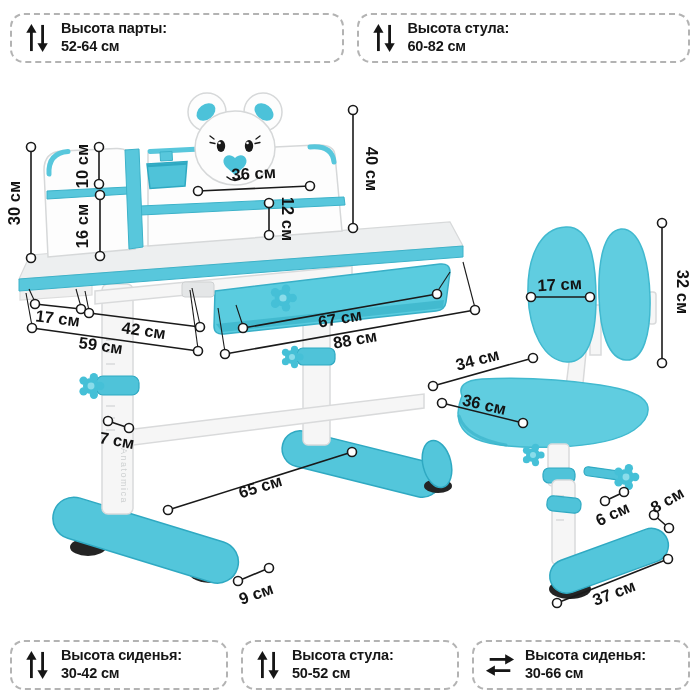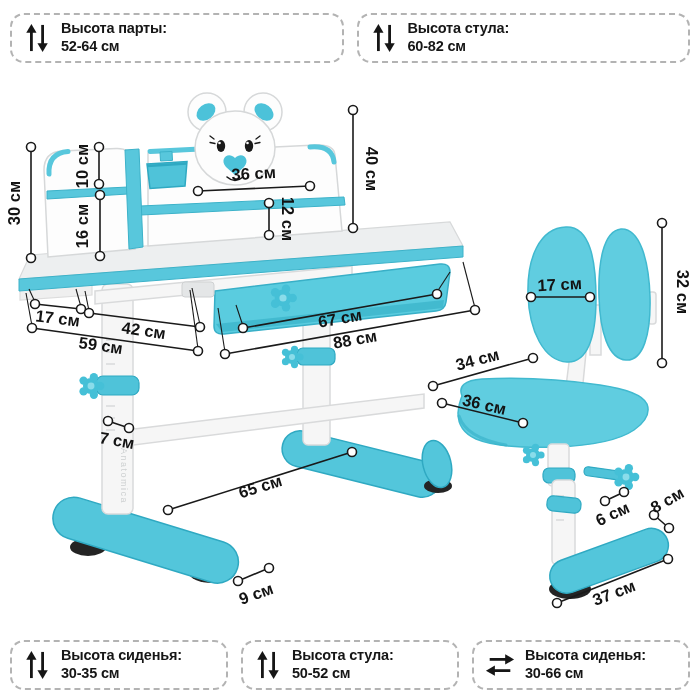--- a/index.html
+++ b/index.html
@@ -326,21 +326,21 @@
           <g class="ibicon" stroke-width="3" fill="#161616">
             <line x1="9" y1="9" x2="9" y2="31"></line>
             <path d="M9,2 L3.5,11.5 H14.5 Z" stroke="none"></path>
             <line x1="21" y1="3" x2="21" y2="25"></line>
             <path d="M21,32 L15.5,22.5 H26.5 Z" stroke="none"></path>
           </g>
         </svg>
     </span>
     <span class="txt">
       <span class="l1">Высота сиденья:</span>
-      <span class="l2">30-35 см</span>
+      <span class="l2">30-42 см</span>
     </span>
   </div>
   <div class="ibox">
     <span class="icon">
       <svg width="28" height="34" viewBox="0 0 30 34">
           <g class="ibicon" stroke-width="3" fill="#161616">
             <line x1="9" y1="9" x2="9" y2="31"></line>
             <path d="M9,2 L3.5,11.5 H14.5 Z" stroke="none"></path>
             <line x1="21" y1="3" x2="21" y2="25"></line>
             <path d="M21,32 L15.5,22.5 H26.5 Z" stroke="none"></path>

